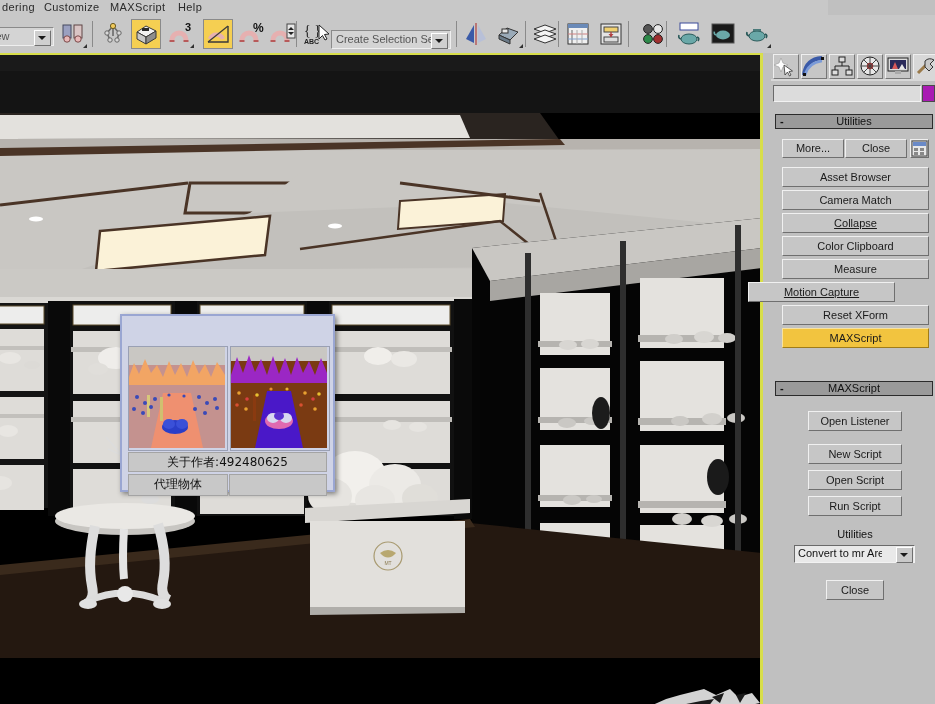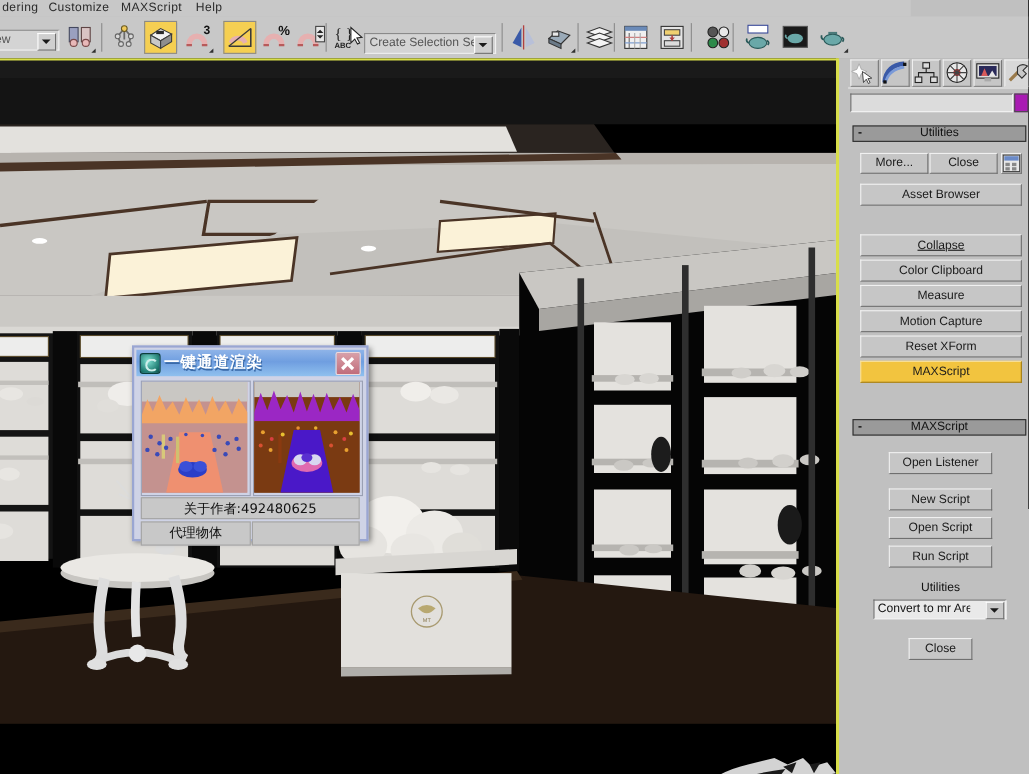--- a/index.html
+++ b/index.html
@@ -524,24 +524,25 @@
       <rect x="1" y="1" width="15" height="15" fill="#e8e8e8" stroke="#444"></rect>
       <rect x="2" y="2" width="13" height="4" fill="#6a8ac8"></rect>
       <rect x="3" y="8" width="4" height="3" fill="#888"></rect>
       <rect x="9" y="8" width="4" height="3" fill="#888"></rect>
       <rect x="3" y="12" width="4" height="3" fill="#888"></rect>
       <rect x="9" y="12" width="4" height="3" fill="#888"></rect>
     </svg>
   </div>
 
   <div class="btn tall" style="left:782px;top:167px;width:147px;height:20px;">Asset Browser</div>
+  <div class="btn tall" style="left:782px;top:190px;width:147px;height:20px;">Camera Match</div>
   <div class="btn tall" style="left:782px;top:213px;width:147px;height:20px;text-decoration:underline;">Collapse</div>
   <div class="btn tall" style="left:782px;top:236px;width:147px;height:20px;">Color Clipboard</div>
   <div class="btn tall" style="left:782px;top:259px;width:147px;height:20px;">Measure</div>
-  <div class="btn tall" style="left:782px;top:282px;width:147px;height:20px;">Motion Capture</div>
+  <div class="btn tall" style="left:748px;top:282px;width:147px;height:20px;text-decoration:underline;">Motion Capture</div>
   <div class="btn tall" style="left:782px;top:305px;width:147px;height:20px;">Reset XForm</div>
   <div class="btn tall hl" style="left:782px;top:328px;width:147px;height:20px;">MAXScript</div>
 
   <div class="roll" style="left:775px;top:381px;width:158px;">
     <div class="roll-hdr">
       <span class="rm">-</span>
       <span class="rt">MAXScript</span>
     </div>
   </div>
 
@@ -553,25 +554,20 @@
   <div class="lbl" style="left:808px;top:528px;width:94px;">Utilities</div>
 
   <div class="selcombo" style="left:794px;top:545px;width:121px;height:18px;">
     <span class="t">Convert to mr Area Li</span>
     <span class="a"></span>
   </div>
 
   <div class="btn tall" style="left:826px;top:580px;width:58px;height:20px;">Close</div>
 
   <div class="dlg">
-    <div class="dlg-tb">
-      <span class="dlg-ico"></span>
-      <span class="dlg-title">一键通道渲染</span>
-      <span class="dlg-x"></span>
-    </div>
 
     <div class="dlg-prev" style="left:6px;">
       <svg width="96" height="101" viewBox="0 0 96 101">
         <rect x="0" y="0" width="96" height="101" fill="#c4928f"></rect>
         <rect x="0" y="0" width="96" height="18" fill="#c9c7c3"></rect>
         <path d="M0,30 L5,16 L10,27 L16,12 L22,26 L28,18 L34,30 L40,14 L46,28 L52,16 L58,30 L64,13 L70,27 L76,17 L82,30 L88,15 L96,28 L96,38 L0,38 Z" fill="#f2a564"></path>
         <rect x="0" y="38" width="96" height="63" fill="#c4928f"></rect>
         <polygon points="34,46 62,46 74,101 22,101" fill="#ef9070"></polygon>
         <rect x="18" y="48" width="3" height="22" fill="#d8c87a"></rect>
         <rect x="31" y="50" width="3" height="24" fill="#cfc070"></rect>

